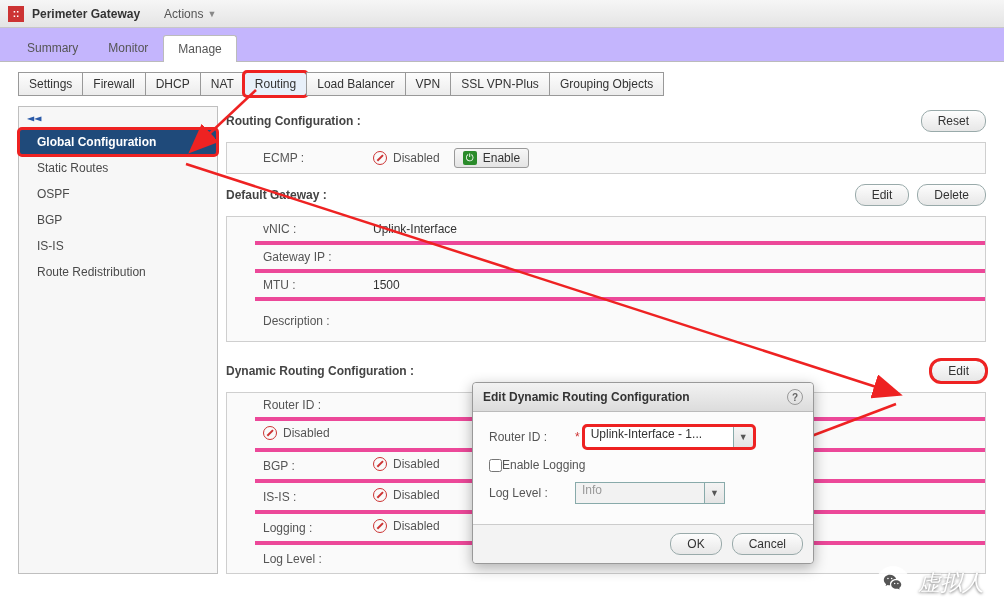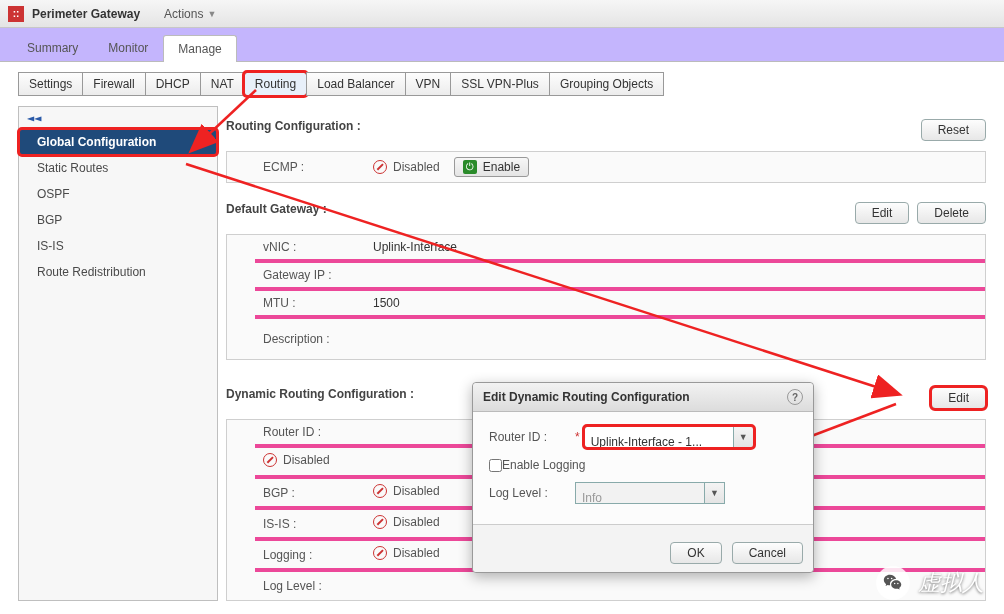--- a/index.html
+++ b/index.html
@@ -24,21 +24,21 @@
 
   .content-row { display: flex; padding: 0 18px; gap: 8px; }
   .sidebar { width: 200px; border: 1px solid #bfbfbf; background: #f7f7f7; padding: 4px 0 0 0; min-height: 460px; }
   .sidebar .collapse { color: #2a5aa8; padding: 0 8px 4px 8px; font-family: monospace; }
   .sidebar .navitem { display: block; padding: 6px 10px 6px 18px; color: #4a4a4a; cursor: pointer; }
   .sidebar .navitem.active { background: #1f4a7a; color: #fff; font-weight: bold; }
 
   .main { flex: 1; display: flex; flex-direction: column; gap: 6px; }
   .section-head { display: flex; align-items: center; justify-content: space-between; padding: 4px 0; }
   .section-title { color: #444; font-weight: bold; }
-  .btn { border: 1px solid #9aa; background: linear-gradient(#fdfdfd,#e7e7e7); padding: 3px 16px; border-radius: 4px; cursor: pointer; color: #333; font-size: 12px; margin-top: 9px; }
+  .btn { border: 1px solid #9aa; background: linear-gradient(#fdfdfd,#e7e7e7); padding: 3px 16px; border-radius: 10px; cursor: pointer; color: #333; font-size: 12px; }
   .btn-row { display: flex; gap: 8px; }
 
   .panel { border: 1px solid #cfcfcf; background: #fafafa; padding-left: 28px; }
   .row { display: flex; align-items: center; border-bottom: 4px solid #ec4899; min-height: 28px; }
   .row:last-child { border-bottom: none; }
   .row .lbl { width: 110px; padding: 5px 8px; color: #555; }
   .row .val { flex: 1; padding: 5px 8px; color: #333; }
 
   .status-disabled { display: inline-flex; align-items: center; gap: 6px; color: #555; }
   .no-icon { display: inline-flex; width: 14px; height: 14px; border: 1.5px solid #c33; border-radius: 50%; position: relative; }
@@ -47,21 +47,21 @@
   .power-icon { width: 14px; height: 14px; background: #2a8b2a; color: #fff; display: inline-flex; align-items: center; justify-content: center; font-size: 10px; border-radius: 2px; }
 
   .dialog { position: absolute; left: 472px; top: 382px; width: 342px; background: #fcfcfc; border: 1px solid #999; border-radius: 4px; box-shadow: 0 4px 14px rgba(0,0,0,0.3); z-index: 10; }
   .dialog .dlg-title { background: linear-gradient(#f2f2f2,#dcdcdc); border-bottom: 1px solid #bbb; padding: 6px 10px; display: flex; justify-content: space-between; align-items: center; font-weight: bold; border-radius: 4px 4px 0 0; }
   .dialog .help { width: 16px; height: 16px; border: 1px solid #999; border-radius: 50%; display: inline-flex; align-items: center; justify-content: center; font-size: 10px; color: #666; cursor: pointer; }
   .dialog .body { padding: 14px 16px 10px 16px; }
   .dialog .frow { display: flex; align-items: center; margin-bottom: 10px; }
   .dialog .flbl { width: 86px; color: #555; }
   .dialog .req { color: #c33; margin-right: 4px; }
   .select-wrap { display: flex; border: 1px solid #8aa; background: #fff; height: 22px; width: 170px; }
-  .select-wrap .sval { flex: 1; padding: 8px 6px; white-space: nowrap; overflow: hidden; text-overflow: ellipsis; }
+  .select-wrap .sval { flex: 1; padding: 0 6px; white-space: nowrap; overflow: hidden; text-overflow: ellipsis; }
   .select-wrap .sddl { width: 20px; border-left: 1px solid #8aa; background: linear-gradient(#f4f4f4,#e4e4e4); display: flex; align-items: center; justify-content: center; font-size: 9px; color: #555; cursor: pointer; }
   .select-wrap.disabled { background: #f2f2f2; color: #999; }
   .dialog .chk { display: flex; align-items: center; margin: 0 0 10px 0; color: #555; }
   .dialog .dlg-foot { border-top: 1px solid #ccc; padding: 8px 10px; display: flex; justify-content: flex-end; gap: 10px; background: #f3f3f3; border-radius: 0 0 4px 4px; }
 
   .wm { position: absolute; right: 20px; bottom: 14px; display: flex; align-items: center; gap: 8px; color: #fff; text-shadow: 0 1px 3px rgba(0,0,0,0.6); font-size: 22px; font-style: italic; pointer-events: none; }
   .wm .wx { width: 34px; height: 34px; border-radius: 50%; background: rgba(255,255,255,0.85); display: flex; align-items: center; justify-content: center; }
   .wm .wx svg { width: 22px; height: 22px; fill: #555; }
 
   svg.arrows { position: absolute; left: 0; top: 0; width: 1004px; height: 614px; pointer-events: none; z-index: 5; }

